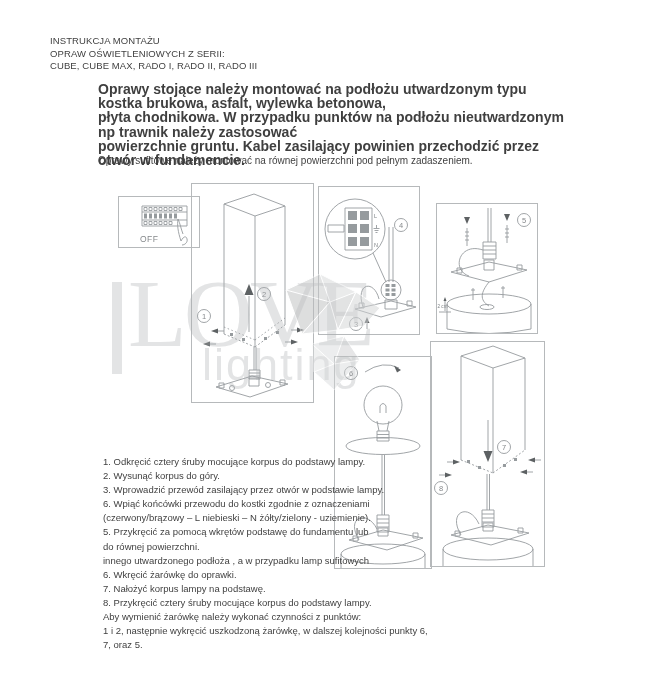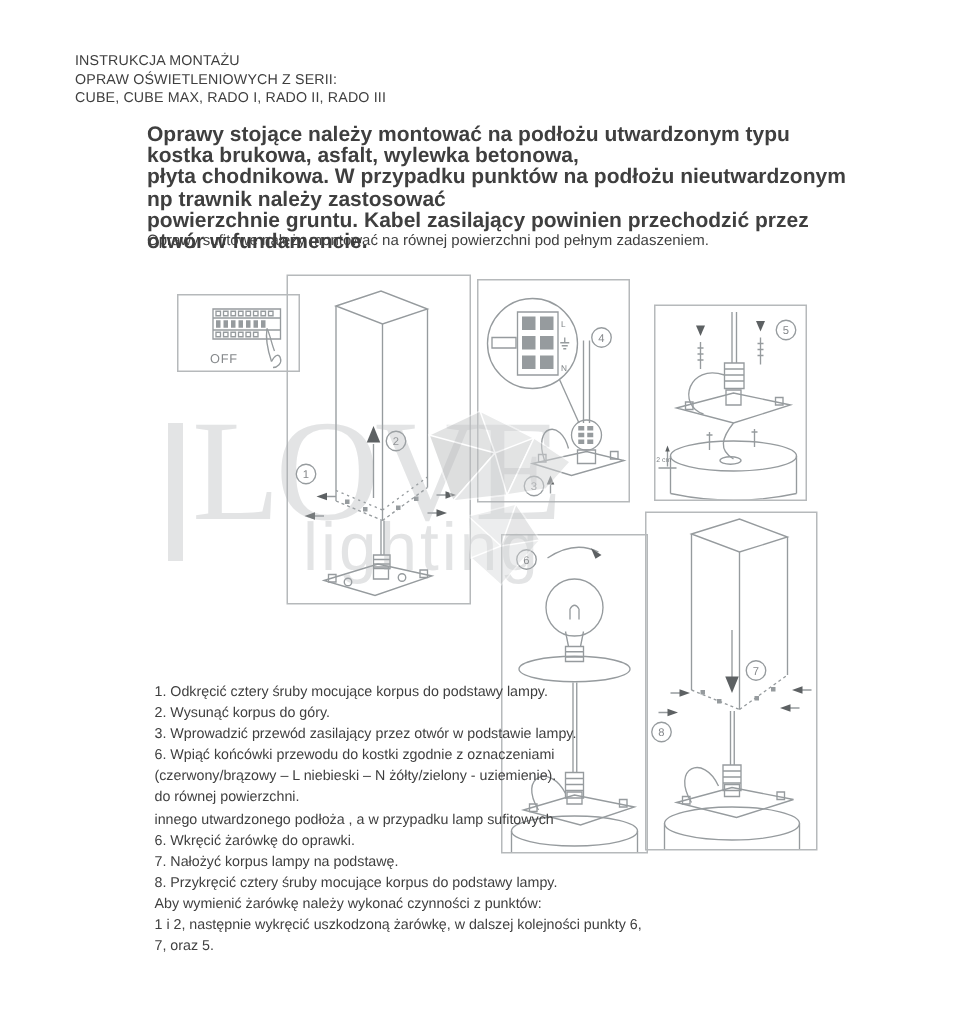--- a/index.html
+++ b/index.html
@@ -348,20 +348,21 @@
     <polygon points="44,76 66,96 46,104" fill="#dddfe0"></polygon>
   </g>
 </svg>
 
 <div class="abs steps">
   <div>1. Odkręcić cztery śruby mocujące korpus do podstawy lampy.</div>
   <div>2. Wysunąć korpus do góry.</div>
   <div>3. Wprowadzić przewód zasilający przez otwór w podstawie lampy.</div>
   <div>6. Wpiąć końcówki przewodu do kostki zgodnie z oznaczeniami</div>
   <div>(czerwony/brązowy – L niebieski – N żółty/zielony - uziemienie).</div>
+  <div>5. Przykręcić za pomocą wkrętów podstawę do fundamentu lub</div>
   <div>do równej powierzchni.</div>
   <div>innego utwardzonego podłoża , a w przypadku lamp sufitowych</div>
   <div>6. Wkręcić żarówkę do oprawki.</div>
   <div>7. Nałożyć korpus lampy na podstawę.</div>
   <div>8. Przykręcić cztery śruby mocujące korpus do podstawy lampy.</div>
   <div>Aby wymienić żarówkę należy wykonać czynności z punktów:</div>
   <div>1 i 2, następnie wykręcić uszkodzoną żarówkę, w dalszej kolejności punkty 6, 7, oraz 5.</div>
 </div>
 
 </body></html>

